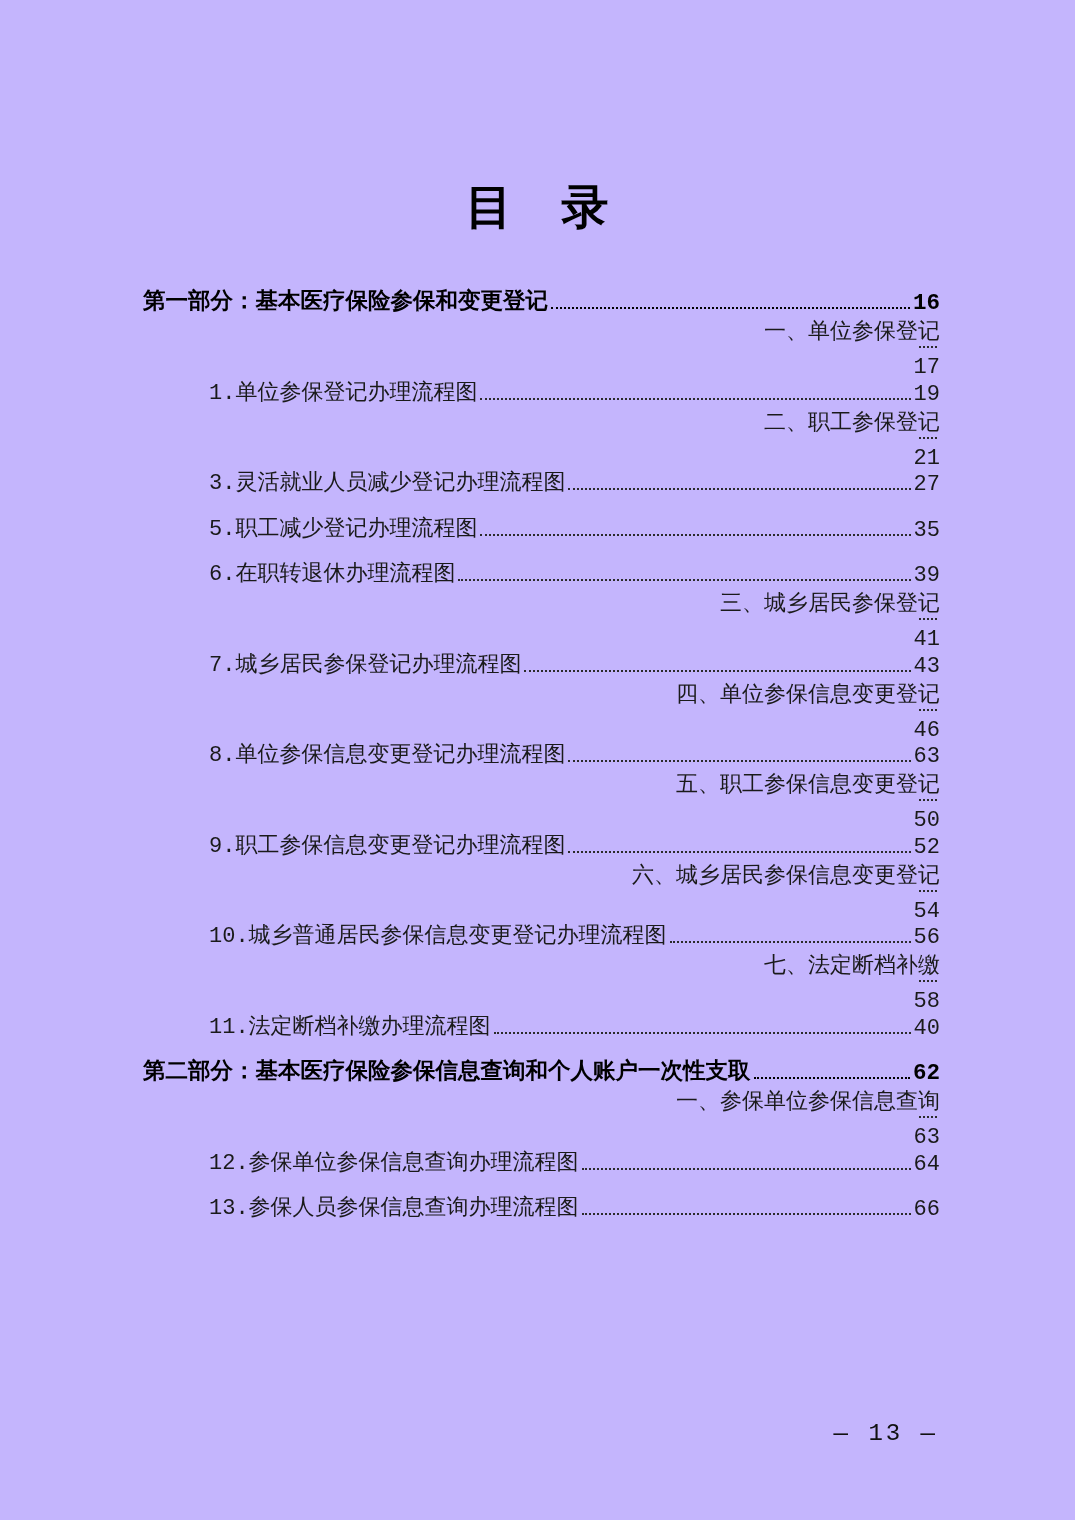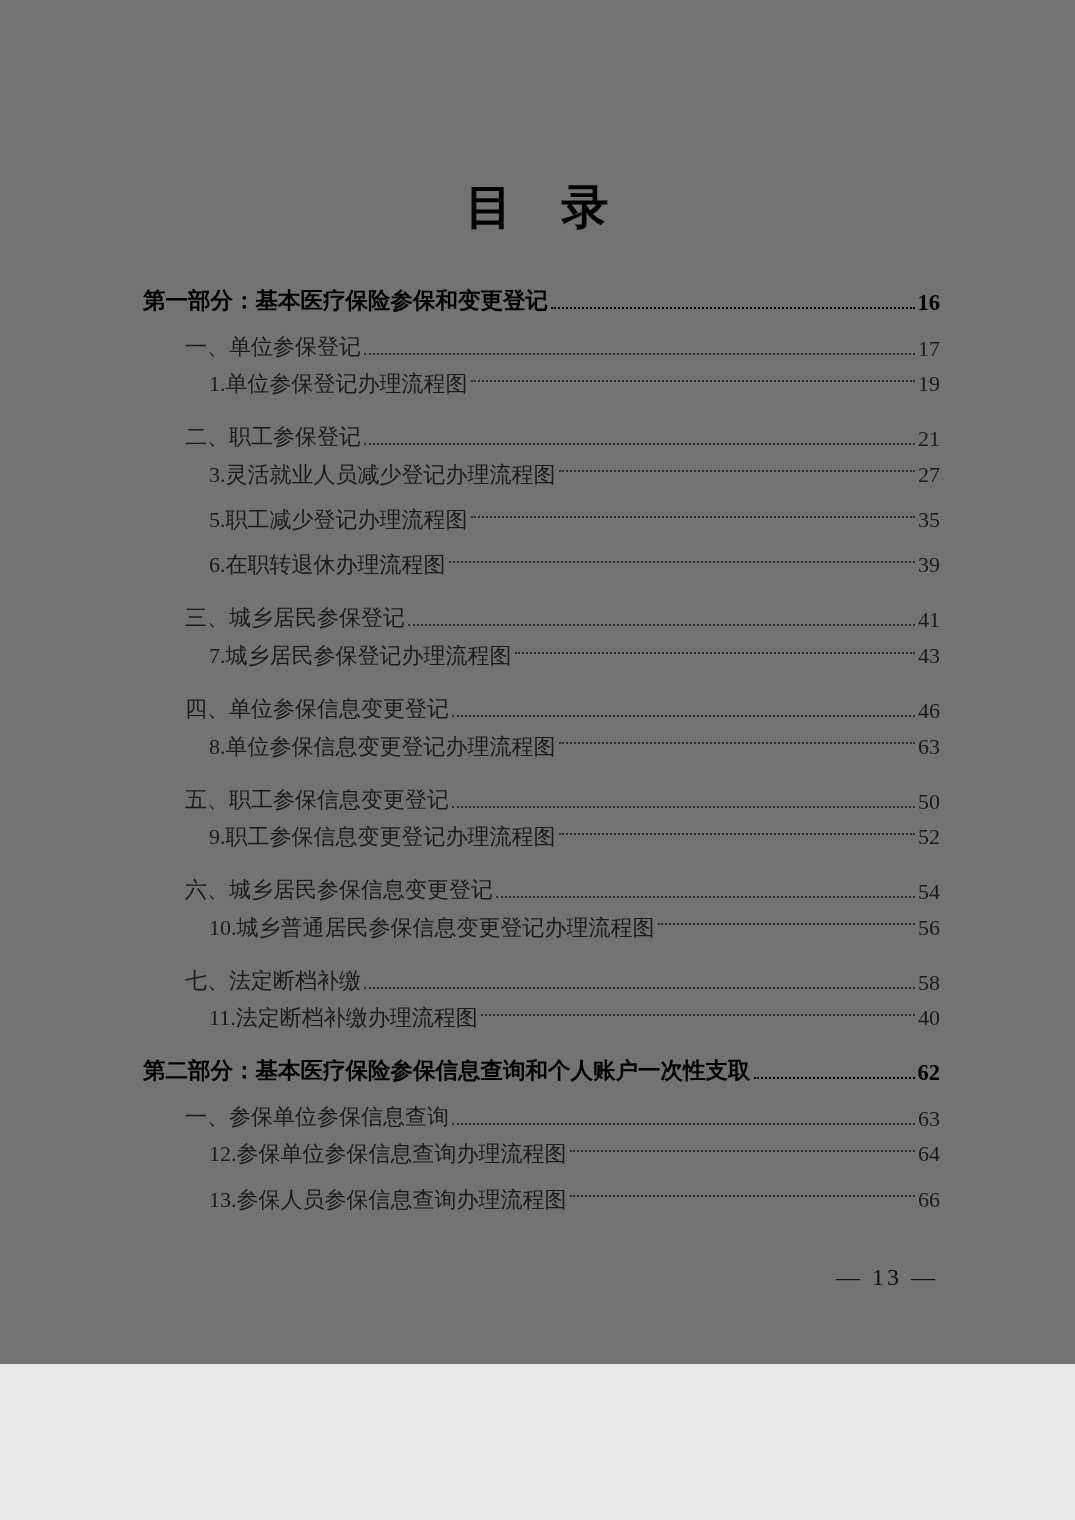--- a/index.html
+++ b/index.html
@@ -3,24 +3,24 @@
 <meta charset="utf-8">
 <style>
   html, body {
     margin: 0;
     padding: 0;
     background: #e8e8e8;
   }
   .page {
     position: relative;
     width: 1075px;
-    height: 1364px;
+    height: 1520px;
     margin: 0 auto;
-    background: #737373;
-    font-family: Liberation Serif, serif;
+    background: #c4b5fd;
+    font-family: Liberation Mono, monospace;
     color: #1a1a1a;
     overflow: hidden;
   }
   .doc-title {
     position: absolute;
     top: 176px;
     left: 0;
     width: 100%;
     margin: 0;
     text-align: center;
@@ -41,22 +41,22 @@
     height: 45.3px;
     font-size: 22px;
     white-space: nowrap;
   }
   .toc-row.bold {
     font-weight: bold;
     font-size: 22.5px;
     color: #000;
     align-items: flex-end;
   }
-  .toc-row.lvl-1 { padding-left: 42px; }
-  .toc-row.lvl-2 { padding-left: 66px; align-items: center; }
+  .toc-row.lvl-1 { padding-left: 42px; flex-direction: column; }
+  .toc-row.lvl-2 { padding-left: 66px; }
   .toc-label {
     flex: 0 0 auto;
   }
   .toc-leader {
     flex: 1 1 auto;
     min-width: 18px;
     border-bottom: 2px dotted #2b2b2b;
     margin: 0 3px 7px 3px;
     height: 0;
   }

